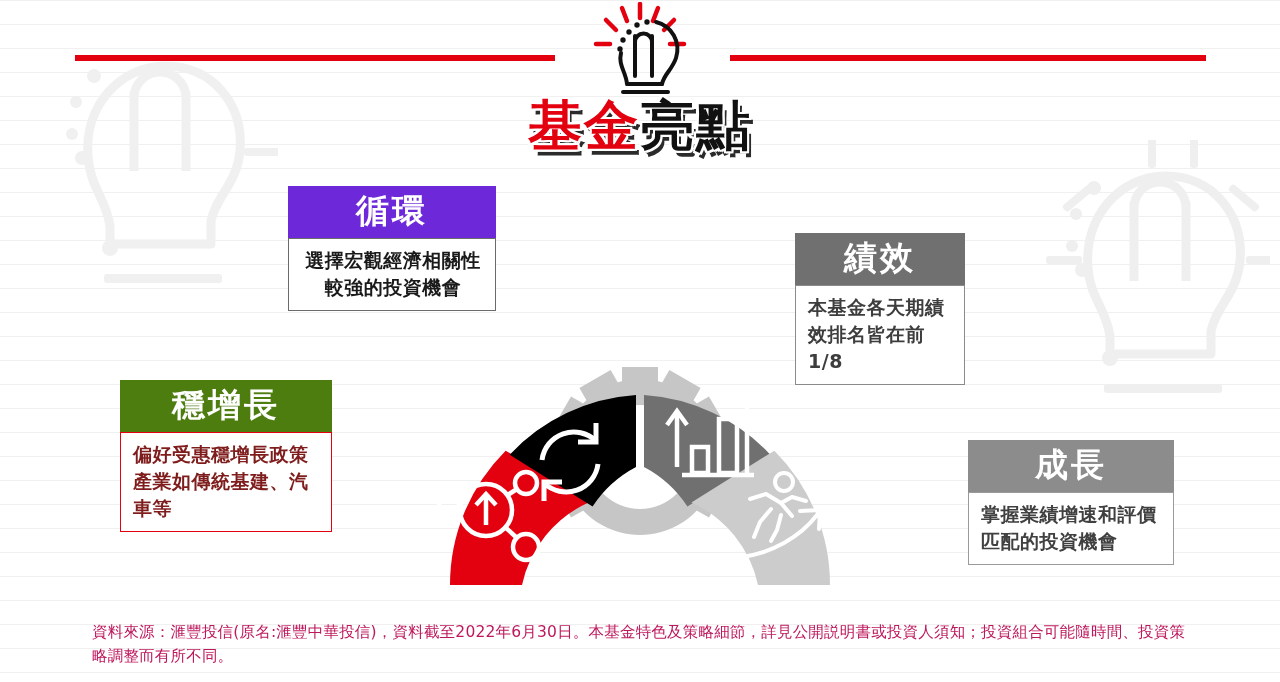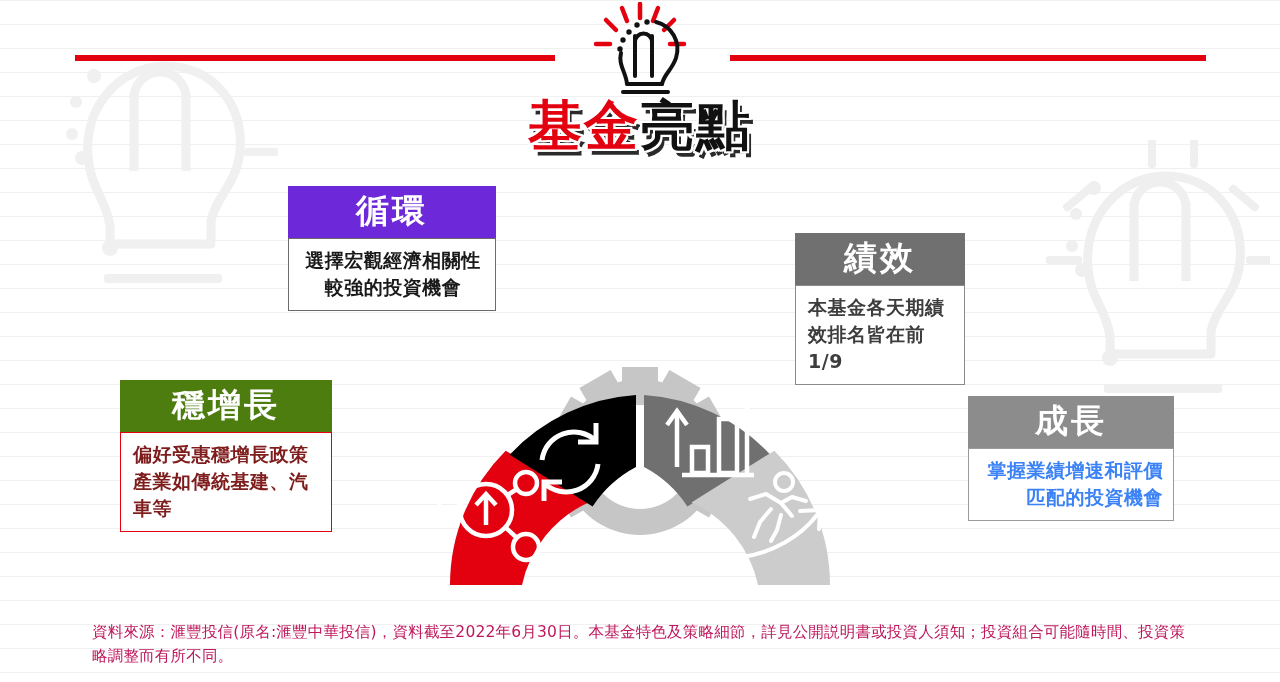--- a/index.html
+++ b/index.html
@@ -110,23 +110,23 @@
   #card-performance { left: 795px; top: 205px; width: 170px; margin-top: 28px; }
   #card-performance .card-head { background: #707070; }
   #card-performance .card-body { border: 1px solid #8a8a8a; color: #3d3d3d; text-align: left; }
 
   
   #card-steady { left: 120px; top: 380px; width: 212px; }
   #card-steady .card-head { background: #4d7c0f; }
   #card-steady .card-body { border: 1px solid #e3000f; color: #7f1d1d; text-align: left; }
 
   
-  #card-growth { left: 968px; top: 396px; width: 206px; }
+  #card-growth { left: 968px; top: 440px; width: 206px; }
   #card-growth .card-head { background: #8c8c8c; }
-  #card-growth .card-body { border: 1px solid #9a9a9a; color: #3b82f6; text-align: right; }
+  #card-growth .card-body { border: 1px solid #9a9a9a; color: #404040; text-align: left; }
 
   
   #arc-diagram {
     position: absolute;
     left: 330px; top: 275px;
     z-index: 4;
   }
 
   
   #footnote {
@@ -293,21 +293,21 @@
     </svg>
   </div>
 
   <div class="card" id="card-cycle">
     <div class="card-head">循環</div>
     <div class="card-body">選擇宏觀經濟相關性較強的投資機會</div>
   </div>
 
   <div class="card" id="card-performance">
     <div class="card-head">績效</div>
-    <div class="card-body">本基金各天期績效排名皆在前1/9</div>
+    <div class="card-body">本基金各天期績效排名皆在前1/8</div>
   </div>
 
   <div class="card" id="card-steady">
     <div class="card-head">穩增長</div>
     <div class="card-body">偏好受惠穩增長政策產業如傳統基建、汽車等</div>
   </div>
 
   <div class="card" id="card-growth">
     <div class="card-head">成長</div>
     <div class="card-body">掌握業績增速和評價匹配的投資機會</div>

